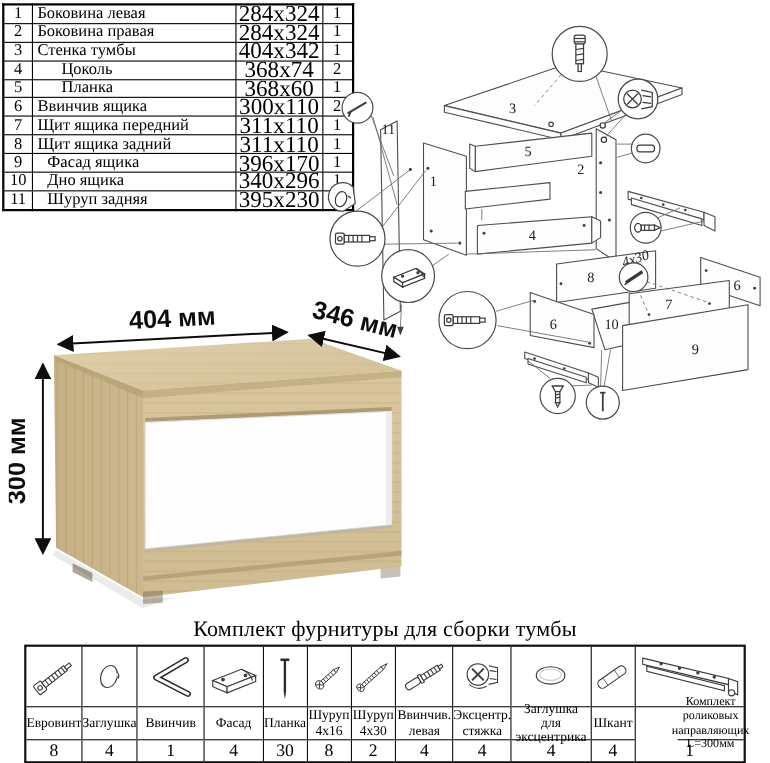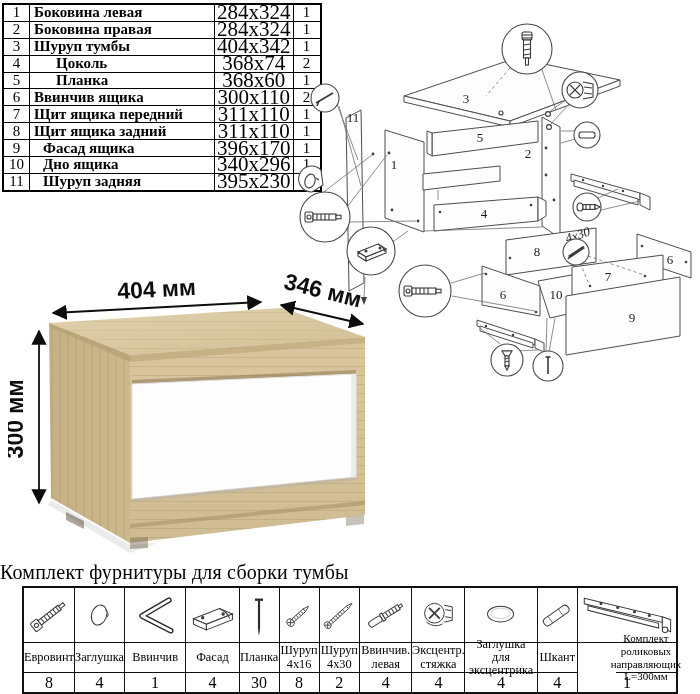--- a/index.html
+++ b/index.html
@@ -5,32 +5,32 @@
   html,body{margin:0;padding:0;background:#fff;}
   #stage{position:relative;width:700px;height:694px;background:#fff;overflow:hidden;
          font-family:"Liberation Serif",serif;color:#000;}
 
   
   .parts-table{position:absolute;left:2px;top:3px;border-collapse:collapse;
                border:2px solid #000;table-layout:fixed;}
   .parts-table td{border:1px solid #000;height:15.9px;line-height:15px;
                   font-size:15px;padding:0 2px;overflow:hidden;white-space:nowrap;}
   .parts-table .c-num{width:21px;text-align:center;}
-  .parts-table .c-name{width:156px;text-align:left;padding-left:4px;font-weight:bold;}
+  .parts-table .c-name{width:156px;text-align:left;padding-left:4px;}
   .parts-table .c-name[data-ind="1"]{padding-left:13px;}
   .parts-table .c-name[data-ind="2"]{padding-left:26px;}
   .parts-table .c-size{width:72px;text-align:center;font-size:21px;}
   .parts-table .c-qty{width:22px;text-align:center;}
 
   
   .diagram-svg{position:absolute;left:288px;top:0;}
   .product-svg{position:absolute;left:8px;top:272px;}
 
   
-  .fit-title{position:absolute;left:0;top:561px;width:700px;text-align:left;
+  .fit-title{position:absolute;left:0;top:561px;width:700px;text-align:center;
              font-size:20px;letter-spacing:.2px;}
   .fit-table{position:absolute;left:22px;top:586px;width:656px;display:flex;
              border:2px solid #111;box-sizing:border-box;background:#fff;}
   .fcol{display:flex;flex-direction:column;box-sizing:border-box;border-left:1px solid #111;}
   .fcol:first-child{border-left:none;}
   .fico{height:55px;display:flex;align-items:center;justify-content:center;
         border-bottom:1px solid #111;box-sizing:border-box;}
   .fname{height:30px;display:flex;align-items:center;justify-content:center;
          text-align:center;font-size:12.3px;line-height:1.08;border-bottom:1px solid #111;
          box-sizing:border-box;padding:0 1px;}
@@ -65,21 +65,21 @@
 
         <tr>
           <td class="c-num">2</td>
           <td class="c-name" data-ind="0">Боковина правая</td>
           <td class="c-size">284x324</td>
           <td class="c-qty">1</td>
         </tr>
 
         <tr>
           <td class="c-num">3</td>
-          <td class="c-name" data-ind="0">Шуруп тумбы</td>
+          <td class="c-name" data-ind="0">Стенка тумбы</td>
           <td class="c-size">404x342</td>
           <td class="c-qty">1</td>
         </tr>
 
         <tr>
           <td class="c-num">4</td>
           <td class="c-name" data-ind="2">Цоколь</td>
           <td class="c-size">368x74</td>
           <td class="c-qty">2</td>
         </tr>

